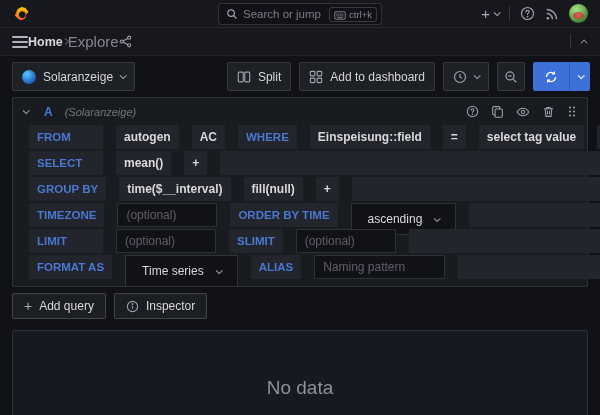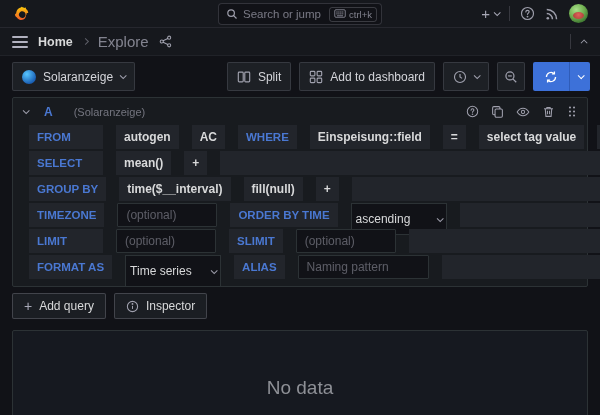--- a/index.html
+++ b/index.html
@@ -8,61 +8,61 @@
 svg{display:block}
 .icon{color:rgba(204,204,220,.75);flex:none}
 .chev{display:inline-block;width:5px;height:5px;border-right:1.5px solid currentColor;border-bottom:1.5px solid currentColor;flex:none}
 .chev.down{transform:rotate(45deg) translateY(-1px)}
 .chev.up{transform:rotate(-135deg) translateY(-2px)}
 .chev.right{transform:rotate(-45deg)}
 
 .topnav{height:28px;background:#16181d;border-bottom:1px solid rgba(204,204,220,.09);display:flex;align-items:center;padding:0 12px;position:relative}
 .searchbox{position:absolute;left:50%;top:3px;transform:translateX(-50%);width:164px;height:22px;background:#111217;border:1px solid rgba(204,204,220,.18);border-radius:4px;display:flex;align-items:center;gap:5px;padding:0 4px 0 7px;color:rgba(204,204,220,.55)}
 .searchbox .ph{flex:1;font-size:11.5px;white-space:nowrap;overflow:hidden}
-.kbd{display:flex;align-items:flex-start;gap:3px;border:1px solid rgba(204,204,220,.22);border-radius:3px;padding:1px 4px;font-size:9.5px;color:rgba(204,204,220,.6);white-space:nowrap}
+.kbd{display:flex;align-items:flex-end;gap:3px;border:1px solid rgba(204,204,220,.22);border-radius:3px;padding:1px 4px;font-size:9.5px;color:rgba(204,204,220,.6);white-space:nowrap}
 .nav-right{margin-left:auto;display:flex;align-items:center;gap:10px}
 .plusbtn{display:flex;align-items:center;gap:4px;color:rgba(204,204,220,.8);font-size:15px;line-height:1;cursor:pointer}
 .vdiv{width:1px;height:15px;background:rgba(204,204,220,.18)}
 .avatar{width:19px;height:19px;border-radius:50%;background:radial-gradient(circle at 38% 30%,#a8e08a 0%,#6fae4f 45%,#3c7430 78%,#28511f 100%);position:relative;overflow:hidden;cursor:pointer}
 .avatar::after{content:"";position:absolute;left:4px;top:8px;width:11px;height:7px;border-radius:50%;background:radial-gradient(circle at 50% 40%,#e0635a,#a33c35)}
 
-.crumbrow{height:28px;background:#16181d;border-bottom:1px solid rgba(204,204,220,.06);display:flex;align-items:center;padding:0 12px;gap:10px}
+.crumbrow{height:28px;background:#16181d;border-bottom:1px solid rgba(204,204,220,.06);display:flex;align-items:center;padding:0 12px;}
 .burger{width:16px;display:flex;flex-direction:column;gap:3px;cursor:pointer}
 .burger span{height:2px;background:rgba(204,204,220,.85);border-radius:1px}
 .crumb-home{font-weight:700;font-size:12.5px;color:#d8d9da;cursor:pointer}
 .crumb-sep{color:rgba(204,204,220,.4)}
 .crumb-cur{font-size:15px;color:rgba(204,204,220,.6)}
 .crumb-right{margin-left:auto;display:flex;align-items:center;gap:12px}
 
 .toolbar{display:flex;padding:6px 10px 6px 12px;gap:8px}
 .btn{display:flex;align-items:center;gap:7px;height:29px;padding:0 9px;background:#1d2025;border:1px solid rgba(204,204,220,.15);border-radius:2px;color:#d4d5da;font-size:12px;font-weight:500;cursor:pointer;white-space:nowrap}
 .ds-icon{width:14px;height:14px;border-radius:50%;background:radial-gradient(circle at 35% 30%,#57c6ff,#1a5fb4 72%)}
 .tb-right{margin-left:auto;display:flex;align-items:center;gap:8px}
 .iconbtn{width:28px;justify-content:center;padding:0}
 .refresh{display:flex;border-radius:2px;overflow:hidden;cursor:pointer}
 .refresh .main{width:36px;height:29px;background:#3d71d9;display:flex;align-items:center;justify-content:center;color:#fff}
 .refresh .dd{width:21px;height:29px;background:#3d71d9;border-left:1px solid #2f5cb8;display:flex;align-items:center;justify-content:center;color:#fff}
 
 .qpanel{margin:0 12px;border:1px solid #2c3235;border-radius:2px;background:#181b1f}
 .qheader{height:27px;display:flex;align-items:center;padding:0 10px;font-size:11px;color:rgba(204,204,220,.7)}
 .refid{color:#4a78d2;font-weight:700;font-size:12px;margin-left:16px;cursor:pointer}
-.qhint{color:rgba(204,204,220,.5);margin-left:21px}
+.qhint{font-style:italic;color:rgba(204,204,220,.5);margin-left:12px}
 .qicons{margin-left:auto;display:flex;align-items:center;gap:12px;color:rgba(204,204,220,.7)}
 .qicons .icon{cursor:pointer}
 .qbody{display:flex;padding:0 6px 7px 16px}
 .qrows{flex:1;display:flex;flex-direction:column;gap:2px}
 .qrow{display:flex;gap:13px;height:24px}
 .seg{background:#22252b;display:flex;align-items:center;padding:0 8px;font-size:12px;font-weight:700;color:#d8d9da;white-space:nowrap;cursor:pointer}
 .seg.label{min-width:74px;color:#4a78d2;font-weight:700;font-size:11.5px}
 .seg.kw{color:#4a78d2;font-weight:700;font-size:11.5px}
 .seg.fill{flex:1;cursor:default}
 .qinput{background:#111217;border:1px solid #2c3235;height:24px;width:100px;padding:0 8px;color:#d8d9da;font-size:12px;border-radius:1px;font-family:"Liberation Sans",sans-serif;outline:none}
 .qinput::placeholder{color:rgba(204,204,220,.4)}
 .qinput.wide{width:131px}
-.qselect{background:#111217;border:1px solid #2c3235;height:32px;display:flex;align-items:center;justify-content:space-between;gap:12px;padding:0 4px;font-size:12px;color:#d8d9da;min-width:96px;cursor:pointer}
+.qselect{background:#111217;border:1px solid #2c3235;height:32px;display:flex;align-items:center;justify-content:space-between;gap:12px;padding:0 16px;font-size:12px;color:#d8d9da;min-width:96px;cursor:pointer}
 .qside{width:28px;display:flex;justify-content:flex-end;align-items:flex-start}
 .pencil{width:24px;height:24px;background:#22252b;border-radius:2px;display:flex;align-items:center;justify-content:center;color:rgba(204,204,220,.75);cursor:pointer}
 
 .actions{display:flex;gap:8px;margin:6px 12px 0}
 .act-btn{display:flex;align-items:center;gap:7px;height:26px;padding:0 11px;background:#1b1e23;border:1px solid rgba(204,204,220,.22);border-radius:2px;font-size:12px;font-weight:500;color:#d8d9da;cursor:pointer}
 .act-btn .plus-glyph{font-size:14px;color:rgba(204,204,220,.8)}
 
 .result{margin:11px 12px 0;border:1px solid #2c3235;border-radius:2px;background:#161920;height:140px;display:flex;justify-content:center;padding-top:46px;font-size:19px;color:#8e9096}
 </style>
 </head>

